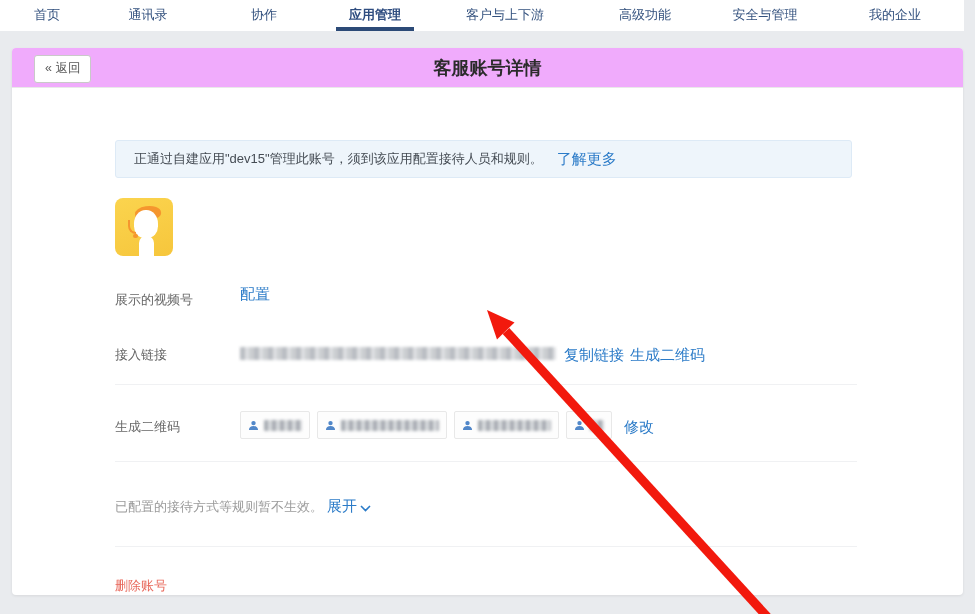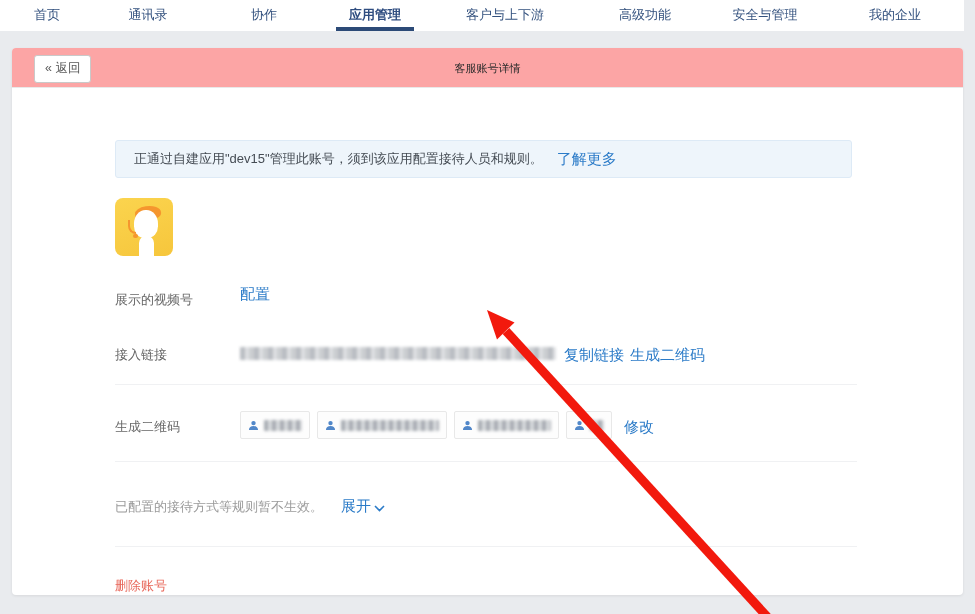--- a/index.html
+++ b/index.html
@@ -10,25 +10,25 @@
   
   .topnav { position:absolute; top:0; left:0; width:964px; height:31px; background:#ffffff; }
   .nav-item { position:absolute; top:0; height:31px; line-height:30px; transform:translateX(-50%);
               font-size:13px; color:#33517e; cursor:pointer; white-space:nowrap; }
   .nav-item.active { font-weight:bold; color:#2f4d80; }
   .nav-underline { position:absolute; bottom:0; height:4px; width:78px; background:#2c4a77; transform:translateX(-50%); }
 
   
   .card { position:absolute; left:12px; top:48px; width:951px; height:547px; background:#ffffff;
           border-radius:4px; box-shadow:0 1px 3px rgba(0,0,0,0.08); }
-  .card-header { position:relative; height:40px; background:#fca5a5; border-bottom:1px solid #e9e9e9;
+  .card-header { position:relative; height:40px; background:#f0abfc; border-bottom:1px solid #e9e9e9;
                  border-radius:4px 4px 0 0; }
   .back-btn { position:absolute; left:22px; top:7px; padding:4px 10px 5px; background:#fff;
               border:1px solid #c9c9c9; border-radius:3px; font-size:12.5px; color:#595959; cursor:pointer; }
-  .card-title { text-align:center; line-height:40px; font-size:11px; font-weight:normal; color:#2b2b2b; }
+  .card-title { text-align:center; line-height:40px; font-size:18px; font-weight:bold; color:#2b2b2b; }
 
   .content { position:absolute; left:0; top:40px; width:951px; height:507px; }
   .abs { position:absolute; }
 
   
   .banner { left:103px; top:52px; width:737px; height:38px; display:flex; align-items:center;
             padding:0 18px; background:#eef5fb; border:1px solid #ddeaf6; border-radius:3px;
             font-size:13px; color:#454c54; }
   .banner a { margin-left:14px; }
 
@@ -60,21 +60,21 @@
               background:repeating-linear-gradient(90deg,#aeb2b8 0 5px,#d9dbde 5px 9px,#c3c6ca 9px 14px);
               filter:blur(1.8px); opacity:.85; }
 
   .chip { position:absolute; top:0; height:28px; border:1px solid #e8e8e8; background:#fdfdfd; border-radius:2px;
           display:flex; align-items:center; padding:0 7px; }
   .chip-blur { height:11px; margin-left:5px; border-radius:1px;
                background:repeating-linear-gradient(90deg,#9fa4ab 0 4px,#d4d6d9 4px 8px); filter:blur(1.6px); opacity:.9; }
   .person-icon { width:11px; height:11px; flex:0 0 11px; }
 
   .rules { font-size:13px; color:#9b9b9b; }
-  .toggle { margin-left:18px; }
+  .toggle { margin-left:4px; }
   .chev { margin-left:3px; vertical-align:-1px; }
 
   .delete-link { font-size:13px; color:#e8675a; cursor:pointer; text-decoration:none; }
 
   .arrow-svg { position:absolute; left:0; top:0; z-index:20; pointer-events:none; }
 </style>
 </head>
 <body>
 
 <div class="stage">

